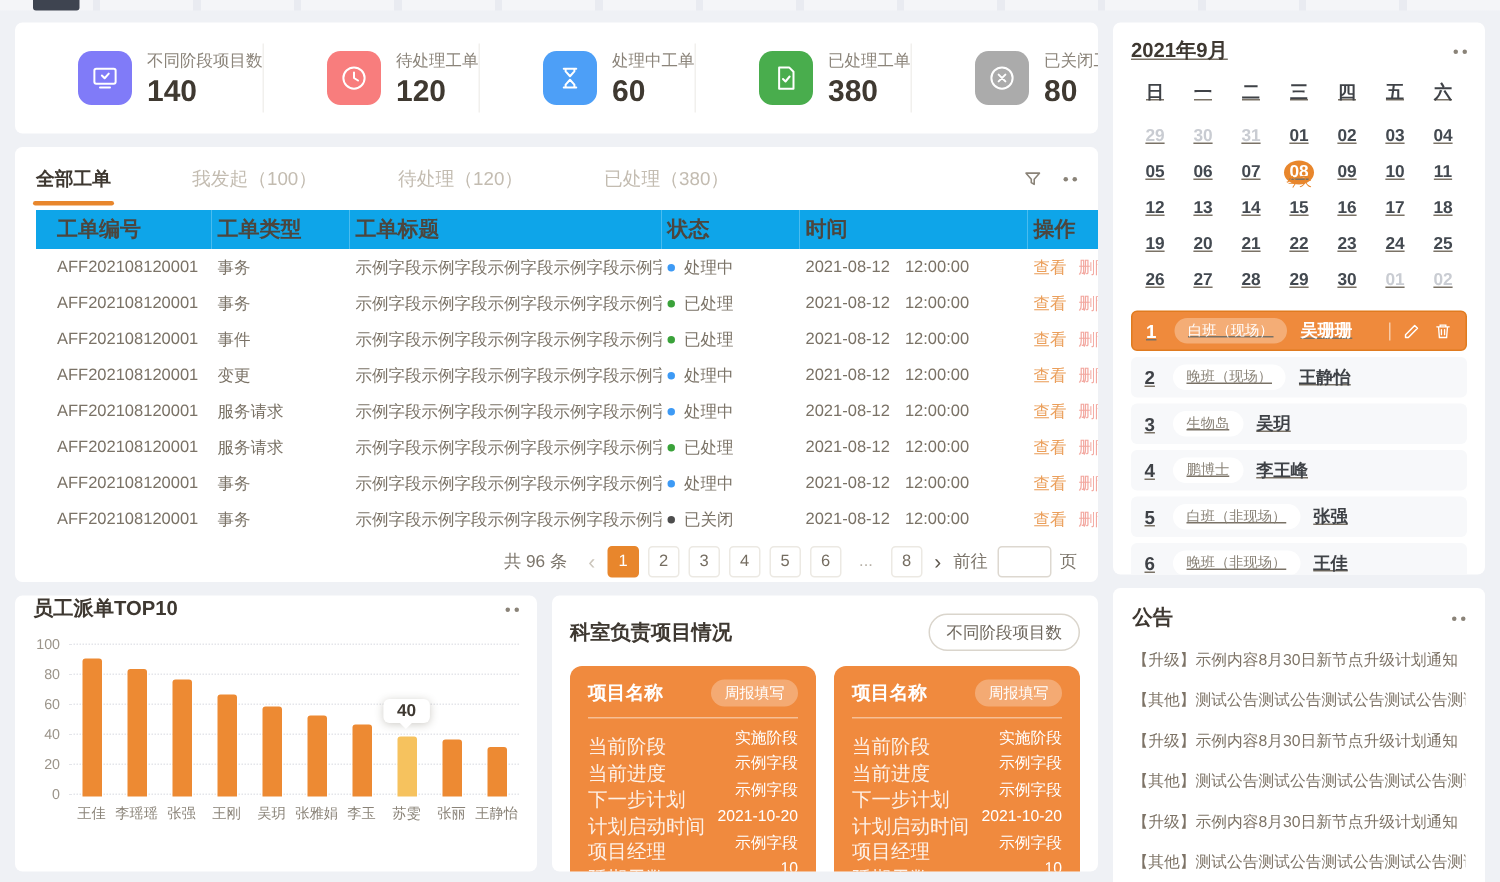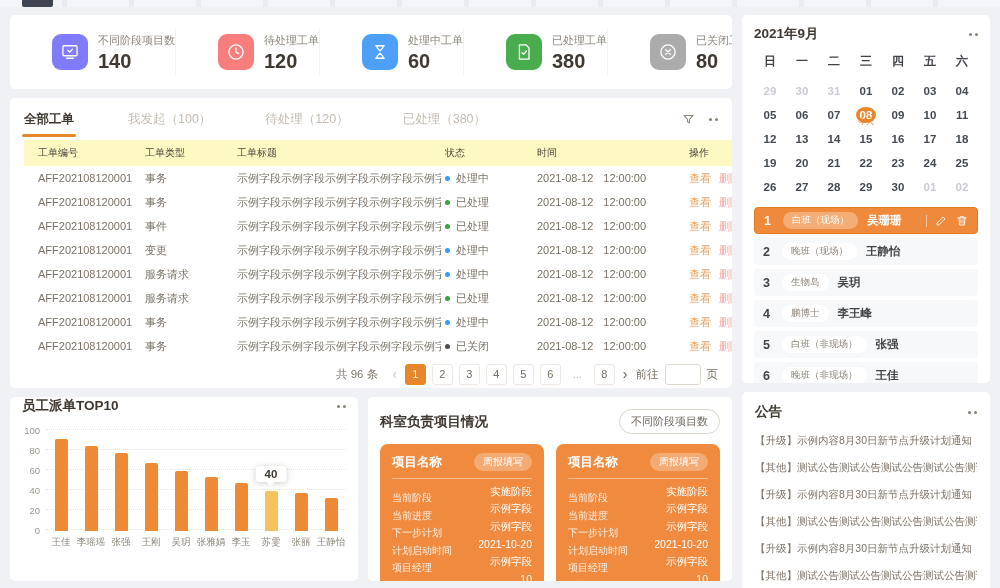--- a/index.html
+++ b/index.html
@@ -27,21 +27,21 @@
   
   .workorders { height:290px; padding:0 14px; }
   .tabs-row { height:37px; display:flex; align-items:center; padding-top:6px; }
   .tab { font-size:12.5px; color:#c3bcb1; margin-right:54px; cursor:pointer; position:relative; white-space:nowrap; }
   .tab.active { color:#3e3831; font-weight:bold; }
   .tab.active::after { content:""; position:absolute; left:-2px; right:-2px; bottom:-9px; height:3px; border-radius:2px; background:var(--accent); }
   .tab-actions { margin-left:auto; display:flex; align-items:center; gap:14px; }
   .dots { display:flex; gap:3px; align-items:center; cursor:pointer; padding:3px 0; }
   .dots i { width:3px; height:3px; border-radius:50%; background:#8a8378; }
   table { width:100%; border-collapse:collapse; table-layout:fixed; margin-top:5px; }
-  thead th { background:#fef9c3; font-size:10px; font-weight:normal; color:#4c463e; text-align:left; height:26px; padding:0 4px; white-space:nowrap; }
+  thead th { background:#0ea5e9; font-size:14px; font-weight:bold; color:#4c463e; text-align:left; height:26px; padding:0 4px; white-space:nowrap; }
   tbody td { font-size:11px; color:#7a7266; height:24px; padding:0 4px; white-space:nowrap; overflow:hidden; }
   th.c1,td.c1 { width:117px; padding-left:14px; }
   th.c2,td.c2 { width:92px; }
   th.c3,td.c3 { width:208px; }
   th.c4,td.c4 { width:92px; }
   th.c5,td.c5 { width:152px; }
   th.c6,td.c6 { width:60px; }
   .dot { display:inline-block; width:5px; height:5px; border-radius:50%; margin-right:6px; vertical-align:1px; }
   .t2 { margin-left:10px; }
   .lnk-view { color:#eb9f5b; cursor:pointer; }
@@ -75,26 +75,26 @@
   .xlabels span { flex:1; text-align:center; font-size:9.5px; color:#8a8378; white-space:nowrap; overflow:hidden; }
 
   .projects { flex:1; padding:12px 12px 10px; }
   .pill-btn { border:1px solid #dad5cc; border-radius:13px; background:#fff; font-size:11px; color:#6e675d; padding:4px 11px; cursor:pointer; white-space:nowrap; }
   .cards { display:flex; gap:12px; margin-top:10px; }
   .pcard { flex:1; background:#f08a3e; border-radius:8px; padding:9px 12px 8px; color:#fff; }
   .pcard-head { display:flex; align-items:center; justify-content:space-between; padding-bottom:7px; border-bottom:1px solid rgba(255,255,255,.45); }
   .pcard-name { font-size:12.5px; font-weight:bold; }
   .pcard-tag { background:rgba(255,255,255,.28); border-radius:10px; font-size:10px; padding:2px 9px; cursor:pointer; white-space:nowrap; }
   .pfield { display:flex; justify-content:space-between; align-items:center; height:17.5px; }
-  .pfield .fl { font-size:10px; color:rgba(255,255,255,.88); white-space:nowrap;margin-top:13px; }
+  .pfield .fl { font-size:13px; color:rgba(255,255,255,.88); white-space:nowrap;margin-top:13px; }
   .pfield .fv { font-size:10.5px; font-weight:normal; white-space:nowrap; }
   .pcard .fields { margin-top:4px; }
 
   
-  .calpanel { height:368px; padding:10px 12px; }
+  .calpanel { height:368px; padding:10px 12px;text-decoration:underline; }
   .cal-grid { display:grid; grid-template-columns:repeat(7,1fr); margin-top:6px; }
   .wd { text-align:center; font-size:12px; font-weight:bold; color:#3f4247; height:24px; line-height:24px; }
   .dcell { height:24px; display:flex; align-items:center; justify-content:center; font-size:11.5px; font-weight:bold; color:#434950; position:relative; cursor:pointer; }
   .dcell.out { color:#c9ccd2; }
   .dcell.today .num { width:20px; height:16px; border-radius:50%; background:var(--accent); color:#fff; display:flex; align-items:center; justify-content:center; }
   .today-lbl { position:absolute; top:13px; left:0; right:0; text-align:center; font-size:8.5px; color:var(--accent); font-weight:normal; z-index:2; }
   .shifts { margin-top:8px; display:flex; flex-direction:column; gap:4px; }
   .shift { height:27px; border-radius:4px; background:#f7f8fa; display:flex; align-items:center; padding:0 9px; gap:9px; cursor:pointer; }
   .shift .no { font-size:12.5px; font-weight:bold; color:#3f4247; width:10px; }
   .shift .badge { background:#fff; border-radius:10px; padding:2px 9px; font-size:9.5px; color:#8a8378; white-space:nowrap; }

